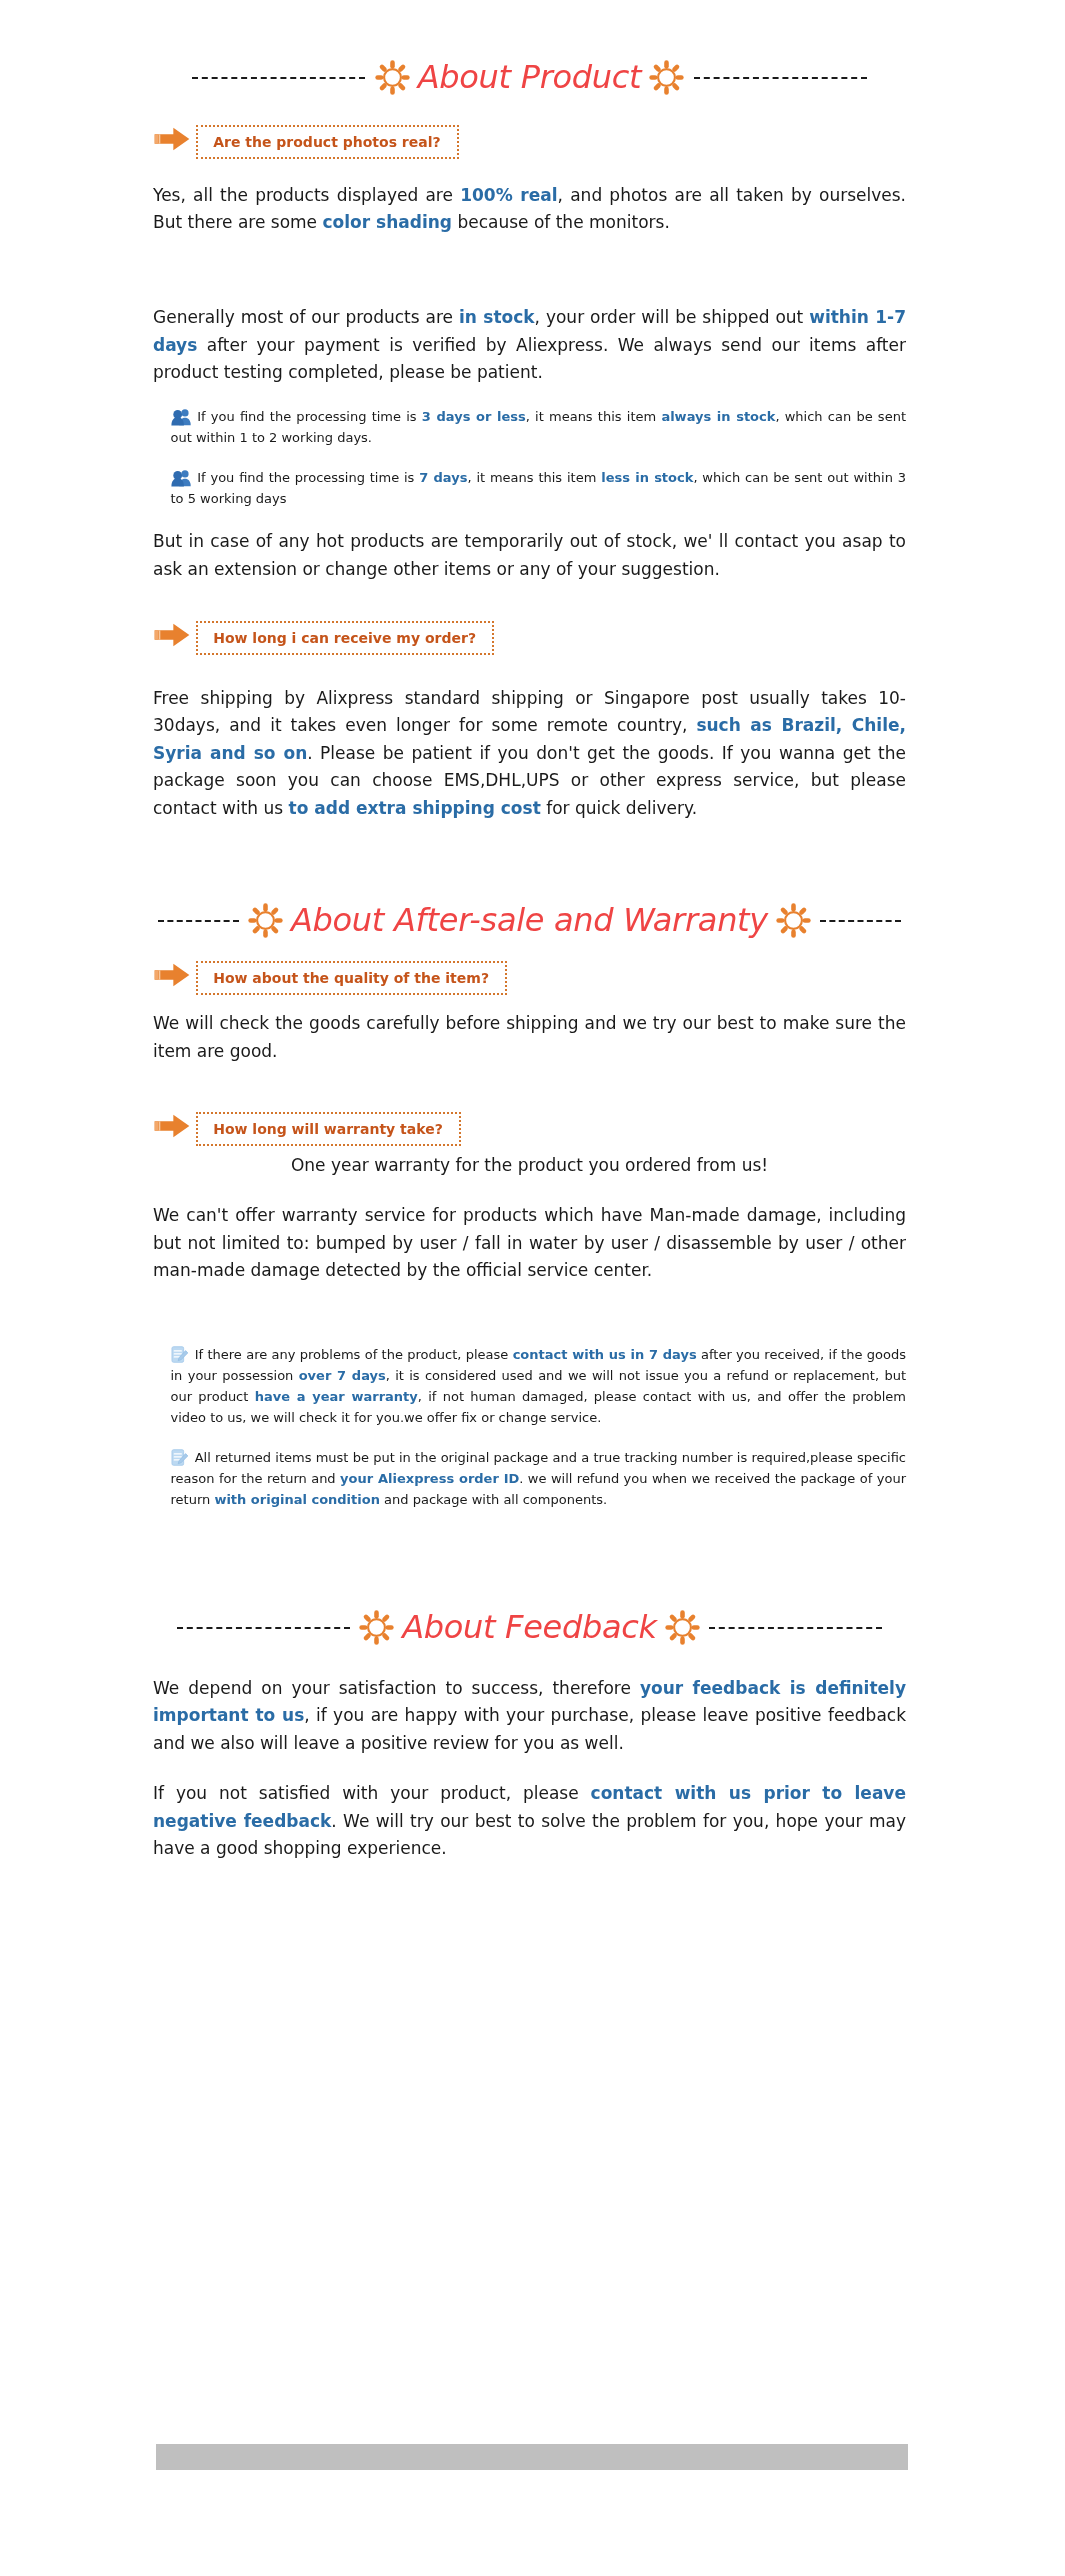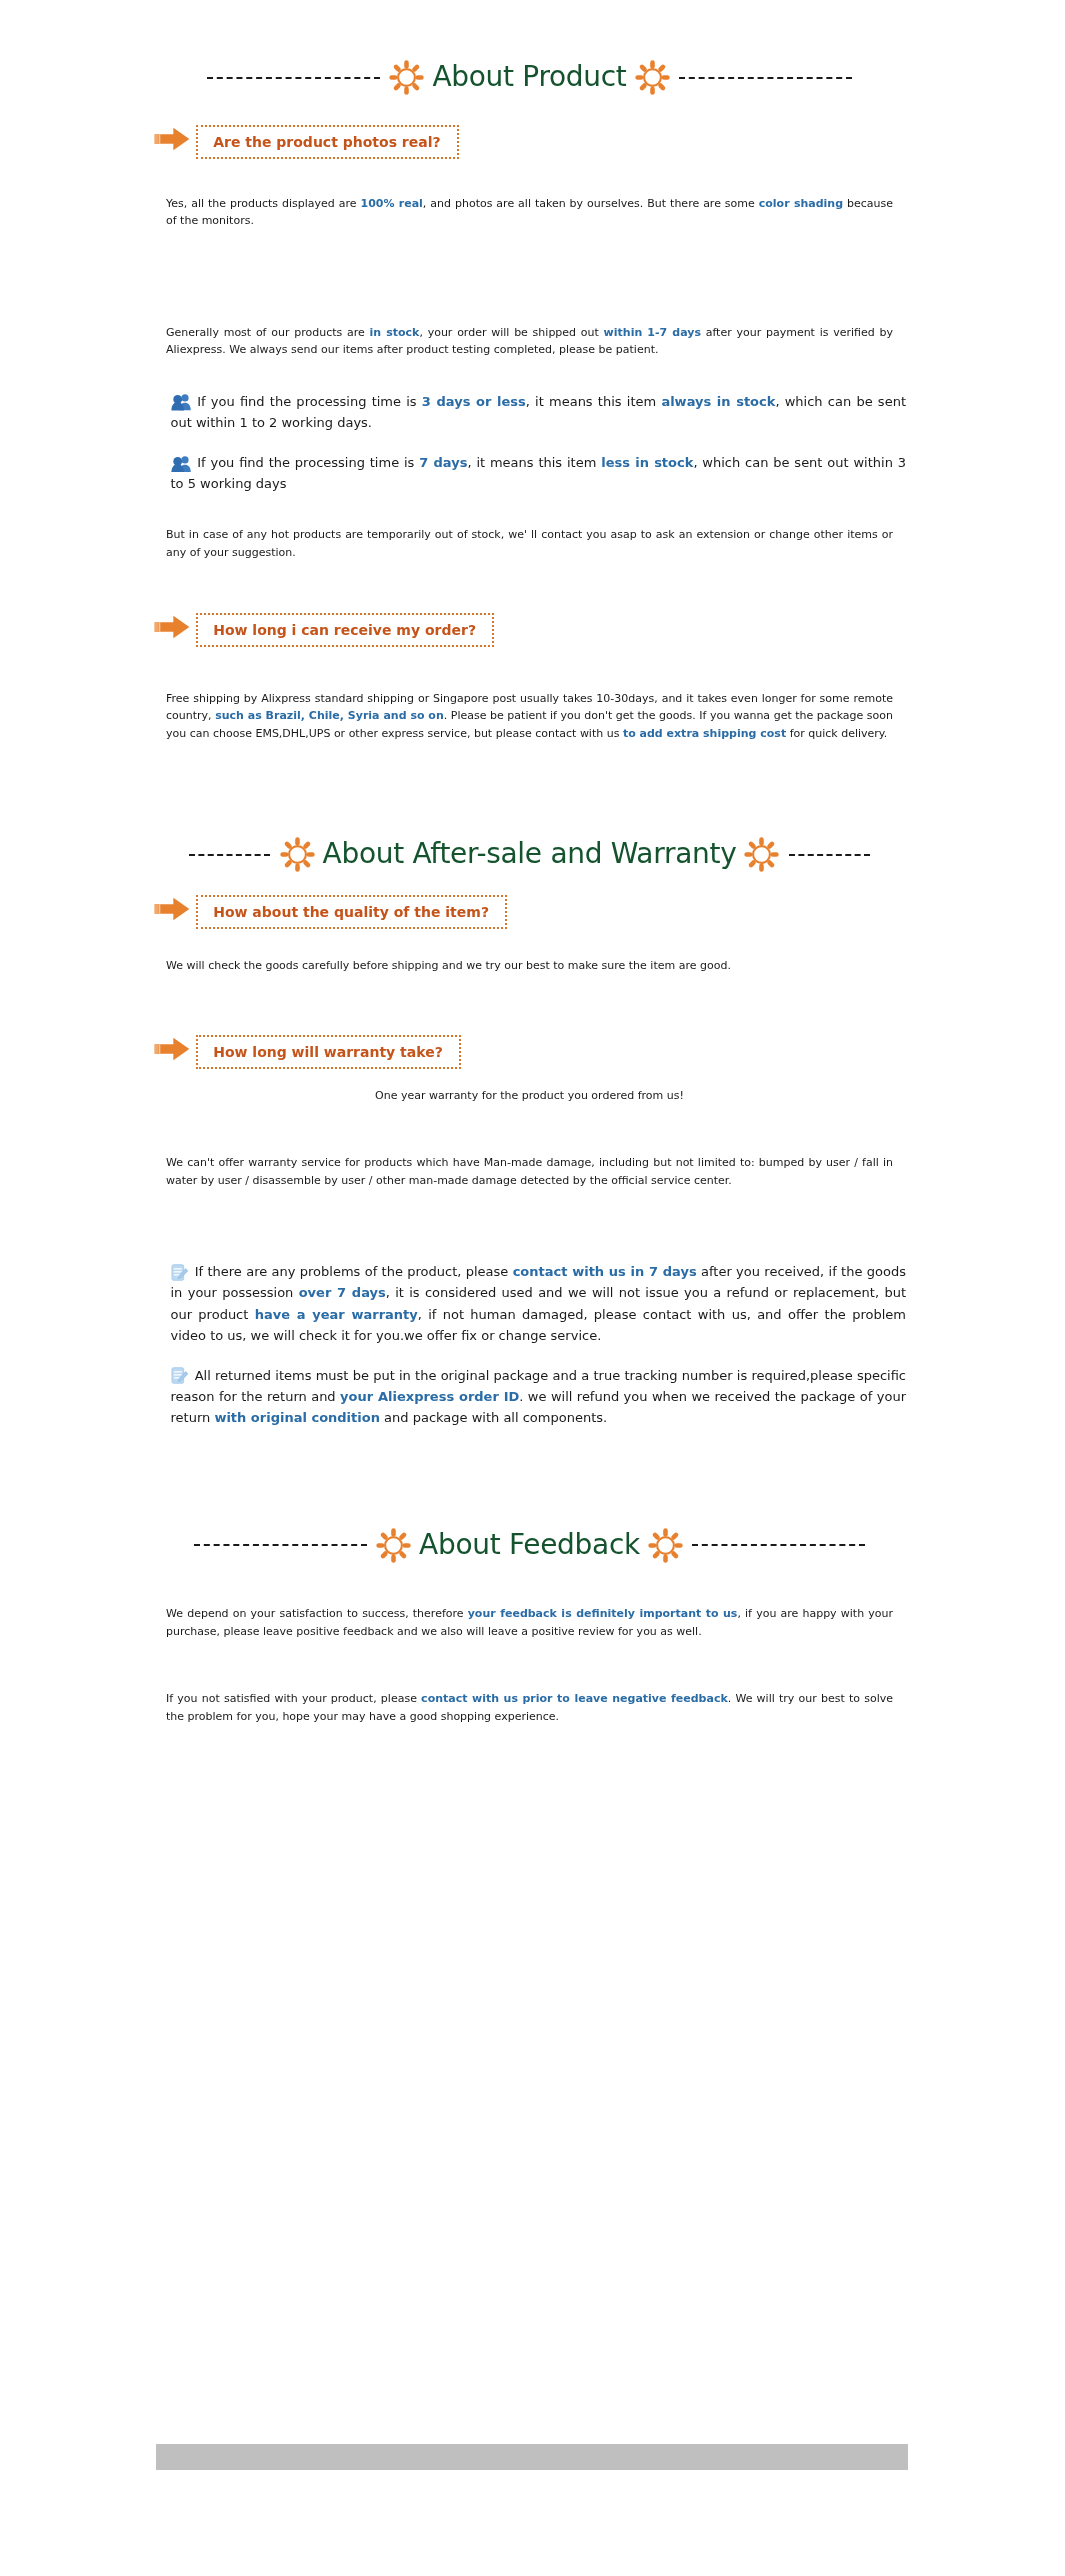--- a/index.html
+++ b/index.html
@@ -40,27 +40,28 @@
     flex: 0 0 auto;
     height: 0;
     border-top: 2.7px dashed #1a1a1a;
     margin: 0 9.4px;
   }
   .title-dashes.w-long { width: 173px; }
   .title-dashes.w-short { width: 81px; }
 
   .title-text {
     font-family: "DejaVu Sans", sans-serif;
-    font-size: 28px;
+    font-size: 32px;
     font-weight: 400;
-    color: #14532d;
+    color: #ef4444;
     white-space: nowrap;
     letter-spacing: -0.3px;
     padding: 0 8px;
     line-height: 1.1;
+    font-style: italic;
   }
 
   
   .sun-icon {
     flex: 0 0 auto;
     width: 35px;
     height: 35px;
     display: inline-block;
   }
   .sun-icon svg { display: block; width: 100%; height: 100%; }
@@ -90,24 +91,24 @@
     font-size: 14px;
     font-weight: 700;
     color: #c5541a;
     white-space: nowrap;
     line-height: 1;
   }
 
   
   p.para {
     font-family: "DejaVu Sans", sans-serif;
-    font-size: 11px;
+    font-size: 17px;
     line-height: 1.62;
     color: #1a1a1a;
-    margin: 13px;
+    margin: 0;
     text-align: justify;
     text-justify: inter-word;
   }
   p.para.left { text-align: center; }
 
   .hl {            
     color: #2a6ca6;
     font-weight: 700;
   }
 

